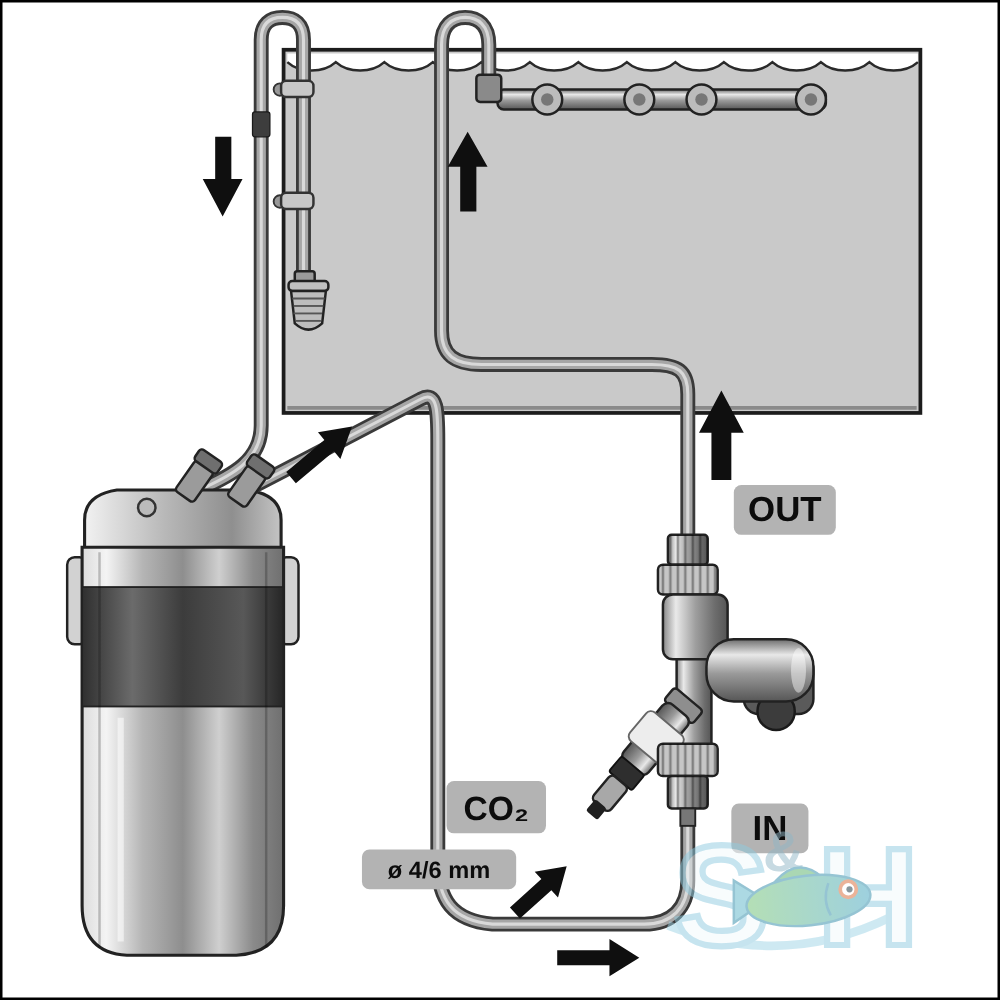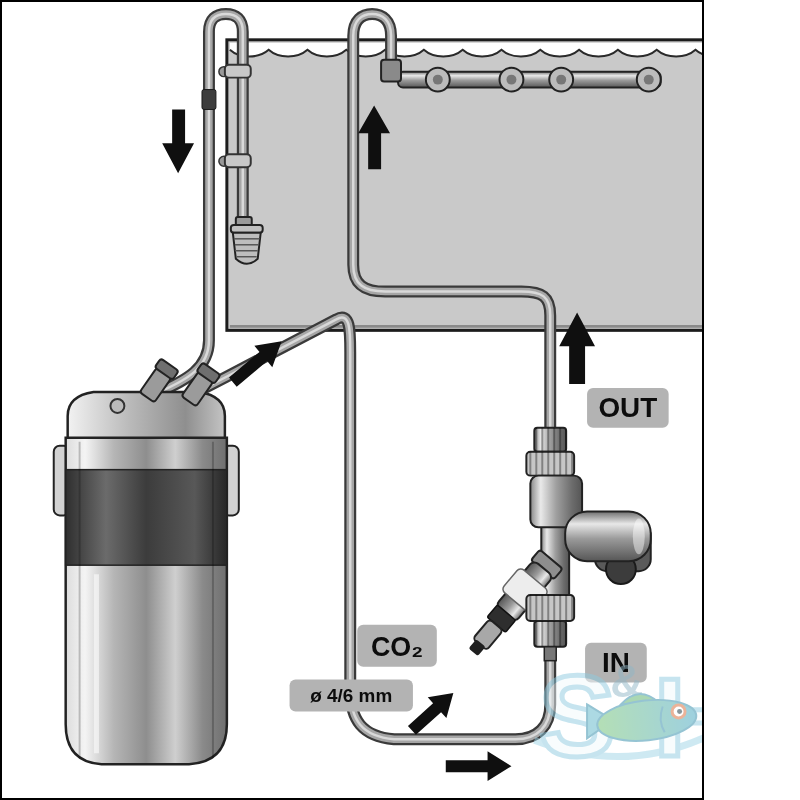--- a/index.html
+++ b/index.html
@@ -1,17 +1,17 @@
 <!DOCTYPE html>
 <html><head>
 <meta charset="utf-8">
 <style>
   html,body{margin:0;padding:0;background:#ffffff;}
   .canvas{
-    position:relative;width:704px;height:800px;background:#ffffff;
+    position:relative;width:800px;height:800px;background:#ffffff;
     border:2px solid #000;box-sizing:border-box;overflow:hidden;
     font-family:"Liberation Sans","DejaVu Sans",sans-serif;
   }
   .canvas svg{position:absolute;left:0;top:0;display:block;}
   .lbl{font-weight:bold;fill:#0c0c0c;font-family:"Liberation Sans","DejaVu Sans",sans-serif;}
   .wm-letter{font-weight:bold;font-family:"Liberation Sans","DejaVu Sans",sans-serif;}
 </style>
 </head>
 <body>
 

